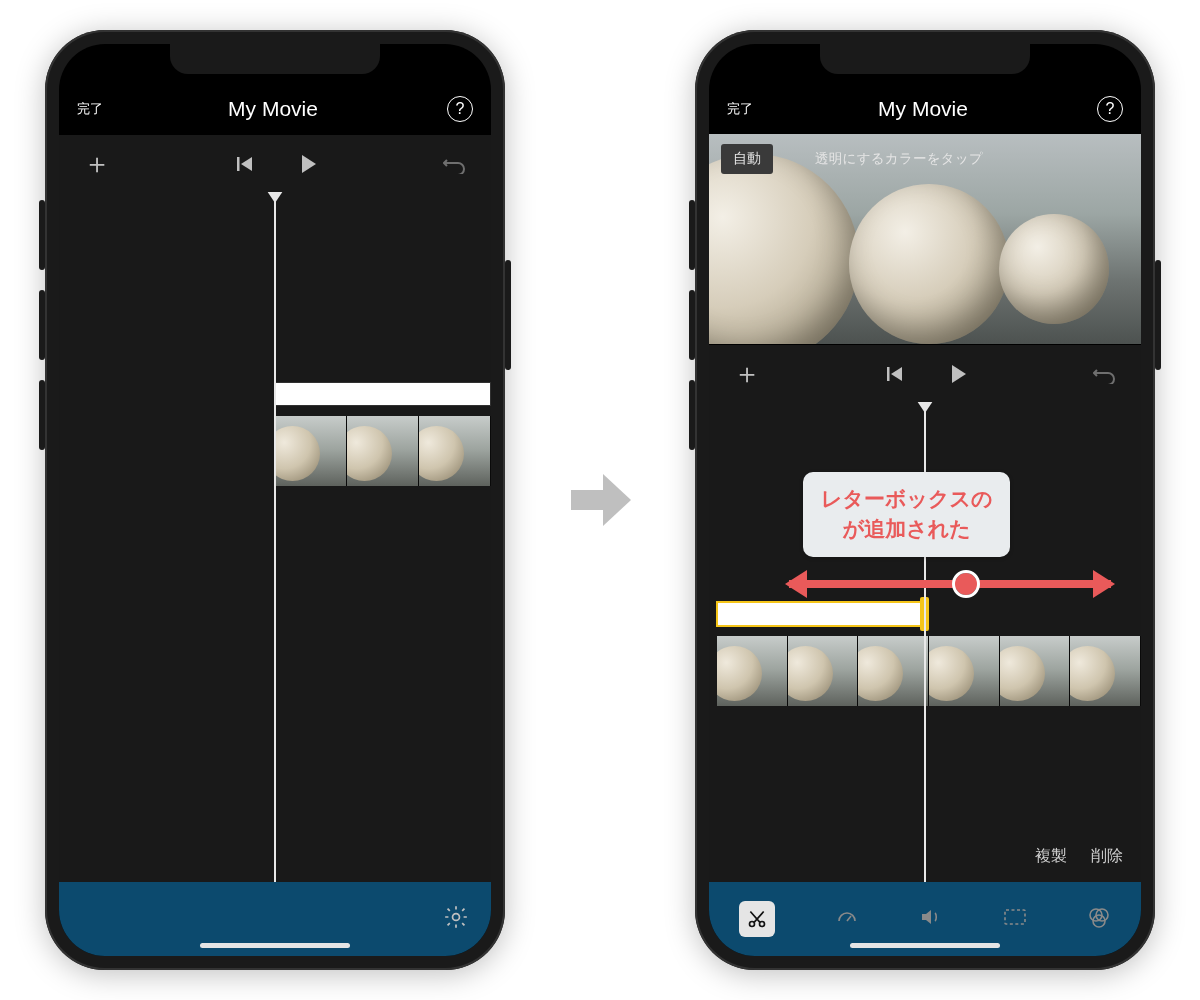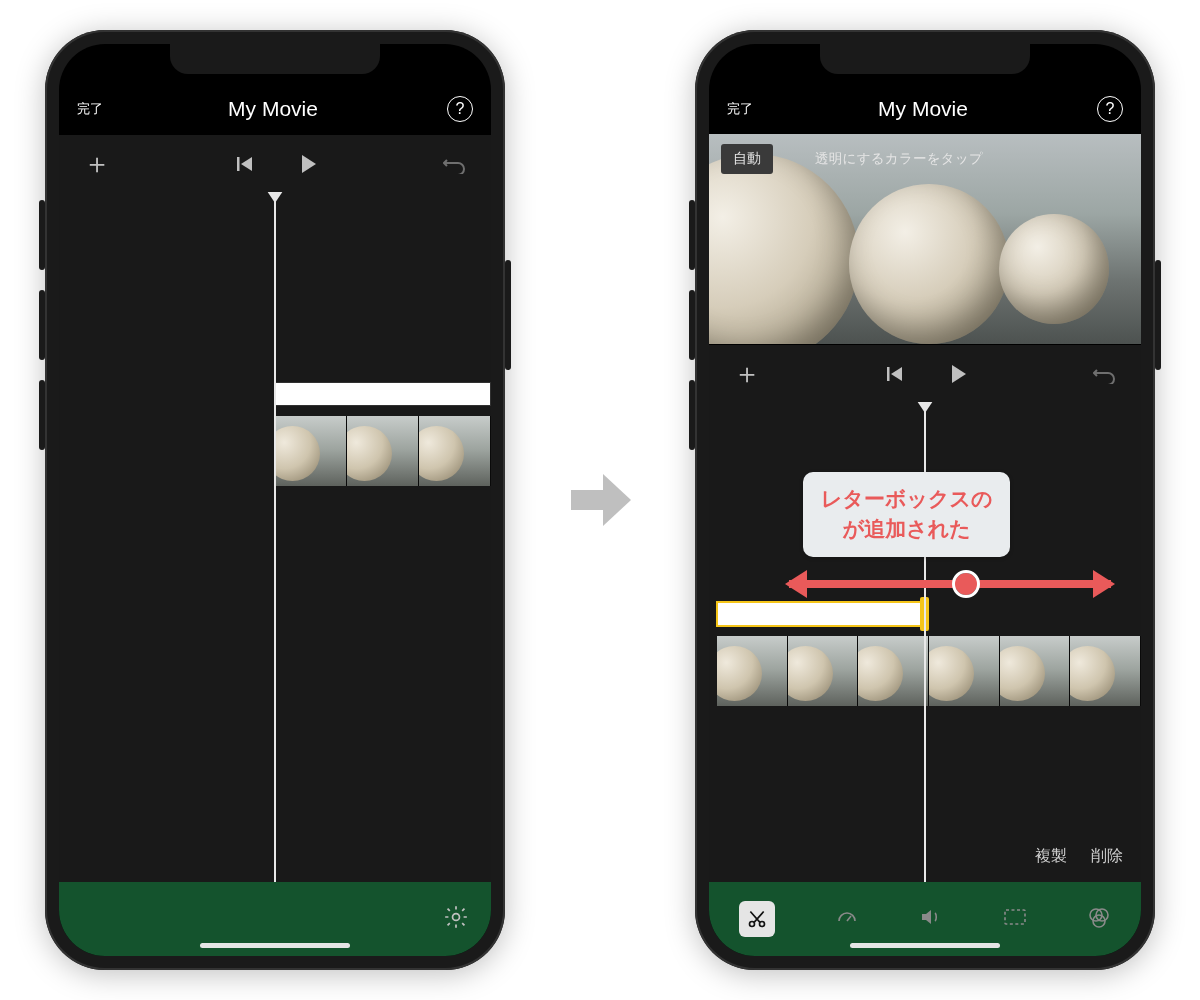--- a/index.html
+++ b/index.html
@@ -146,21 +146,21 @@
     position:relative; overflow:hidden;
   }
   .clip-strip .thumb::before{
     content:""; position:absolute; width:55px; height:55px; border-radius:50%;
     left:-10px; top:10px;
     background: radial-gradient(circle at 35% 30%, #efe9dc, #cfc5ae 50%, #9b9078 85%);
   }
 
   .bottom-bar {
     height:74px;
-    background:#14532d;
+    background:#0c4a6e;
     display:flex; align-items:center; justify-content:center;
     gap:44px;
     color:#9a9a9a;
     position:relative;
   }
   .bottom-bar .gear { position:absolute; right:22px; }
   .tool-active {
     background:#e5e5e5; color:#111; width:36px; height:36px; border-radius:6px;
     display:flex; align-items:center; justify-content:center;
   }

